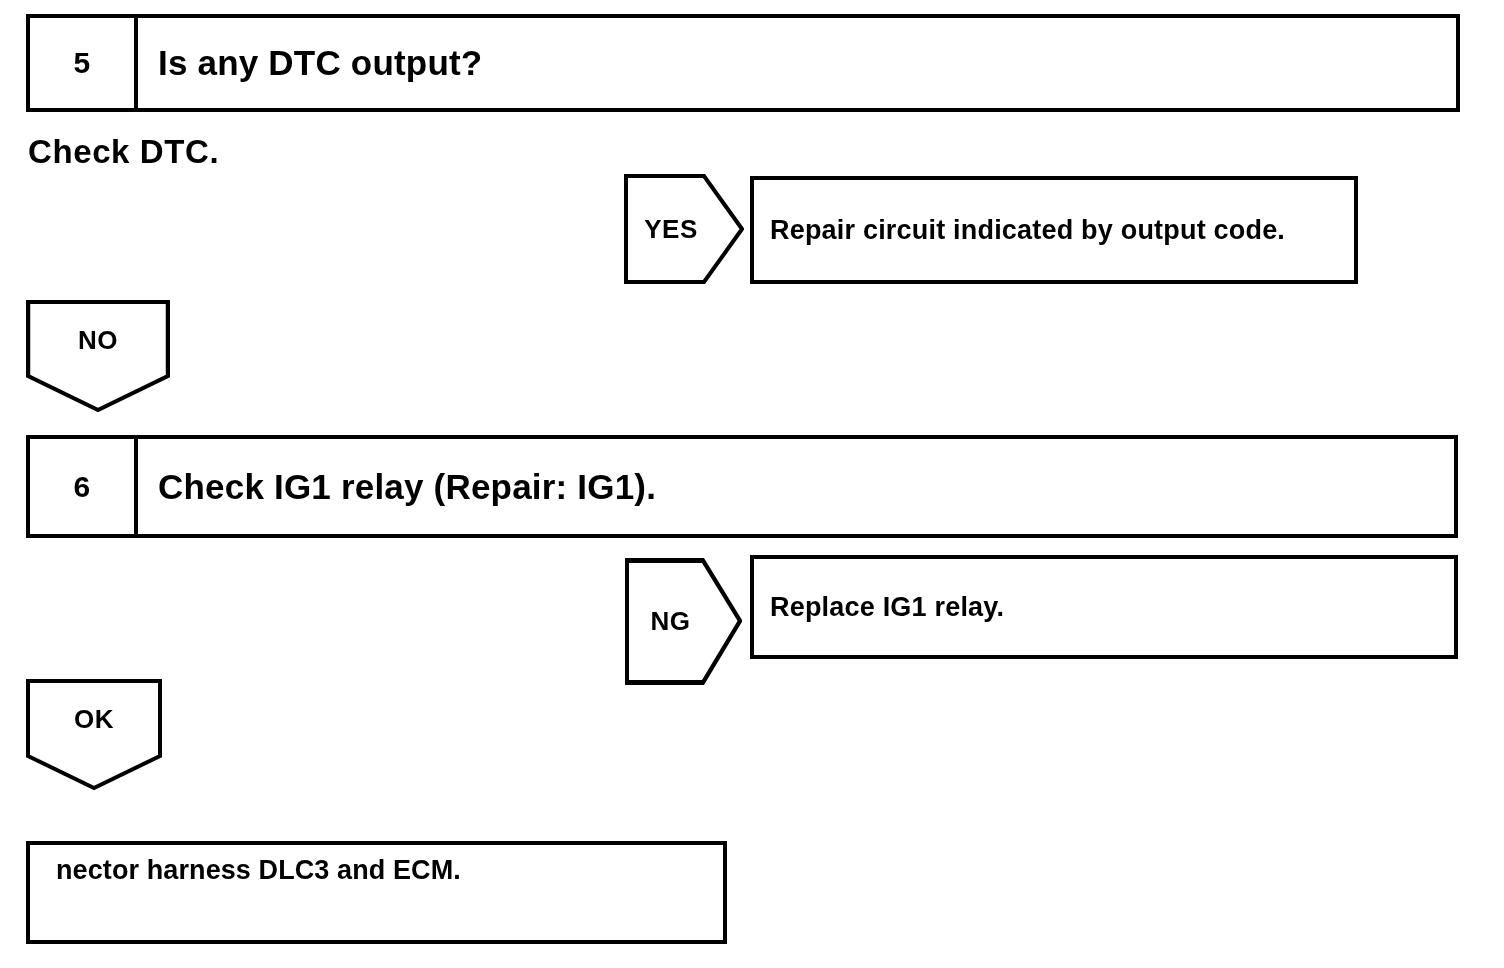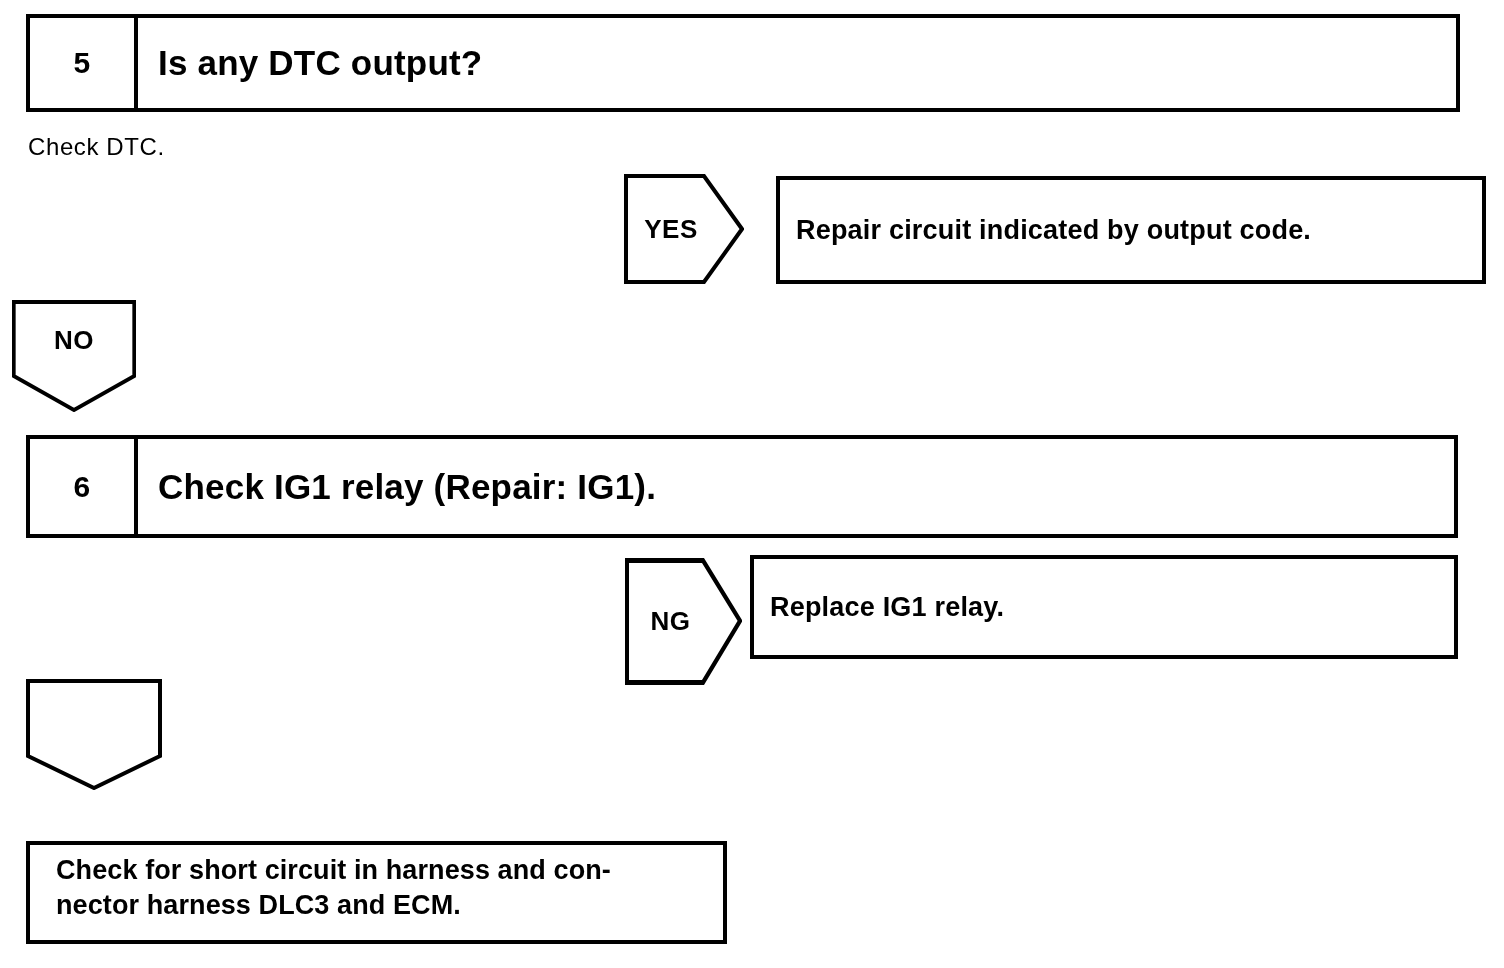--- a/index.html
+++ b/index.html
@@ -84,22 +84,22 @@
     box-sizing: border-box;
     font-size: 27px;
     font-weight: bold;
     line-height: 1.3;
     letter-spacing: 0.1px;
   }
 
   
   .caption {
     position: absolute;
-    font-size: 24px;
-    font-weight: normal;
+    font-size: 33px;
+    font-weight: bold;
     letter-spacing: 0.6px;
     white-space: nowrap;
   }
 
   
   .pent {
     position: absolute;
   }
   .pent svg {
     display: block;
@@ -134,25 +134,25 @@
 
   <div class="caption" style="left:28px; top:133px;">Check DTC.</div>
 
   <div class="pent pent-right" style="left:624px; top:174px; width:120px; height:110px;">
     <svg viewBox="0 0 120 110" preserveAspectRatio="none">
       <polygon points="2,2 80,2 118,55 80,108 2,108" fill="#ffffff" stroke="#000000" stroke-width="4" stroke-linejoin="miter"></polygon>
     </svg>
     <div class="lbl">YES</div>
   </div>
 
-  <div class="box" style="left:776px; top:176px; width:710px; height:108px;">
+  <div class="box" style="left:750px; top:176px; width:608px; height:108px;">
     <div class="result-text">Repair circuit indicated by output code.</div>
   </div>
 
-  <div class="pent pent-down" style="left:12px; top:300px; width:124px; height:112px;">
+  <div class="pent pent-down" style="left:26px; top:300px; width:144px; height:112px;">
     <svg viewBox="0 0 136 112" preserveAspectRatio="none">
       <polygon points="2,2 134,2 134,76 68,110 2,76" fill="#ffffff" stroke="#000000" stroke-width="4" stroke-linejoin="miter"></polygon>
     </svg>
     <div class="lbl">NO</div>
   </div>
 
   <div class="box" style="left:26px; top:435px; width:1432px; height:103px;">
     <div class="step-num">6</div>
     <div class="step-text">Check IG1 relay (Repair: IG1).</div>
   </div>
@@ -165,22 +165,22 @@
   </div>
 
   <div class="box" style="left:750px; top:555px; width:708px; height:104px;text-align:right;">
     <div class="result-text">Replace IG1 relay.</div>
   </div>
 
   <div class="pent pent-down" style="left:26px; top:679px; width:136px; height:111px;">
     <svg viewBox="0 0 136 111" preserveAspectRatio="none">
       <polygon points="2,2 134,2 134,77 68,109 2,77" fill="#ffffff" stroke="#000000" stroke-width="4" stroke-linejoin="miter"></polygon>
     </svg>
+    <div class="lbl">OK</div>
   </div>
 
   <div class="box" style="left:26px; top:841px; width:701px; height:103px;">
     <div class="final-text">
-      <div>Check for short circuit in harness and con-</div>
       <div>nector harness DLC3 and ECM.</div>
     </div>
   </div>
 
 </div>
 
 </body></html>

